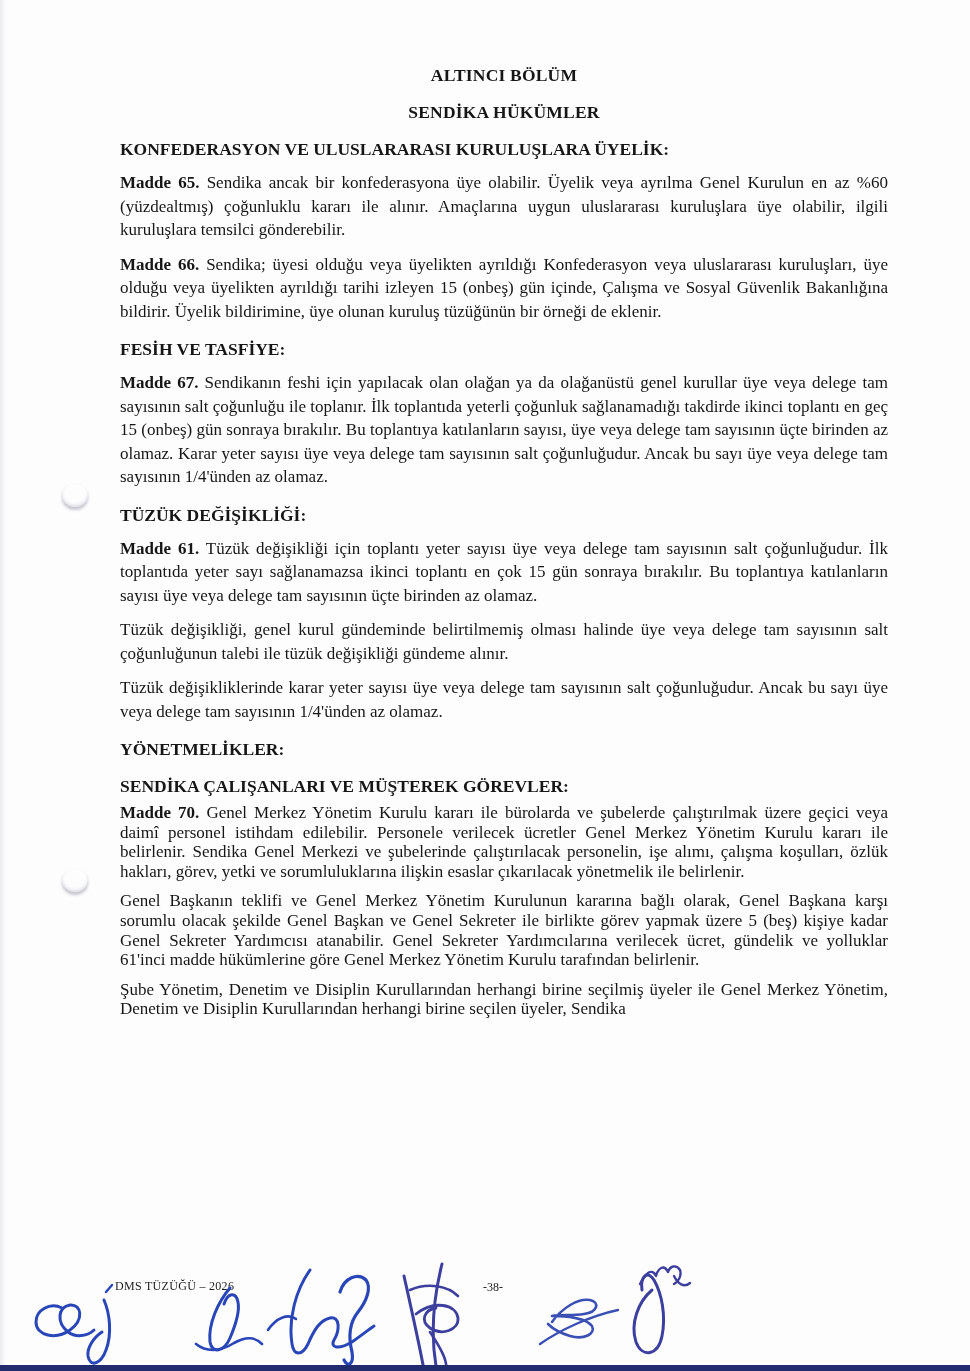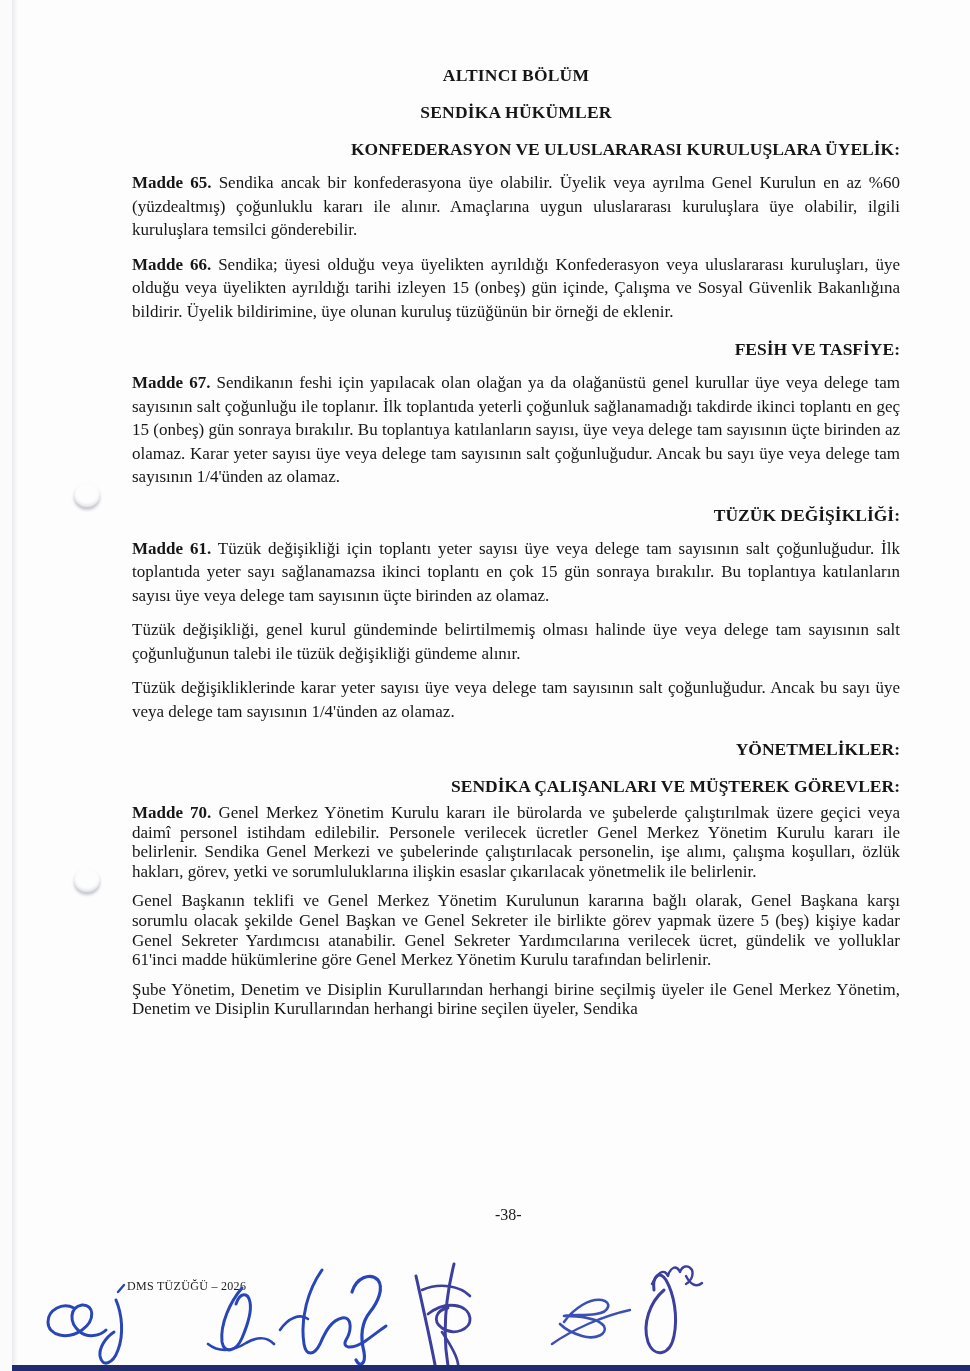--- a/index.html
+++ b/index.html
@@ -7,46 +7,45 @@
     width:970px;height:1371px;
     background:#fbfbfc;
     font-family:"Liberation Serif","DejaVu Serif",serif;
     color:#161616;
     position:relative;
     overflow:hidden;
   }
   .page{
     position:absolute;inset:0;
     background:linear-gradient(90deg,#eceaee 0px,#fdfdfe 6px,#fdfdfe 100%);
-    margin-left:12px;
   }
   .content{
     position:absolute;
     left:120px;top:64px;width:768px;
     font-size:17px;line-height:23.5px;
     text-align:justify;
   }
   .center-head{
     text-align:center;font-weight:bold;font-size:17.5px;
     margin:0 0 15px 0;line-height:22px;letter-spacing:.2px;
   }
   .section-head{
-    font-weight:bold;font-size:17.5px;text-align:right;
+    font-weight:bold;font-size:17.5px;text-align:left;
     margin:15px 0 5px 0;line-height:22px;
   }
   p.para{margin:11px 0;}
   p.para b{font-weight:bold;}
   p.tight{line-height:19.6px;margin:10px 0;}
   .footer-label{
     position:absolute;left:115px;top:1279px;
     font-size:12px;letter-spacing:.3px;color:#1c1c1c;
   }
   .page-number{
-    position:absolute;left:483px;top:1206px;
-    font-size:16px;color:#1c1c1c;
+    position:absolute;left:483px;top:1280px;
+    font-size:12px;color:#1c1c1c;
   }
   .hole-punch{
     position:absolute;width:26px;height:24px;border-radius:50%;
     background:#fdfdfe;
     box-shadow:0 3px 3px rgba(110,114,130,.38), inset 0 -2px 3px rgba(150,155,175,.28);
   }
   #punch1{left:62px;top:483px;}
   #punch2{left:62px;top:868px;}
   .signatures{
     position:absolute;left:0;top:1258px;width:970px;height:113px;

